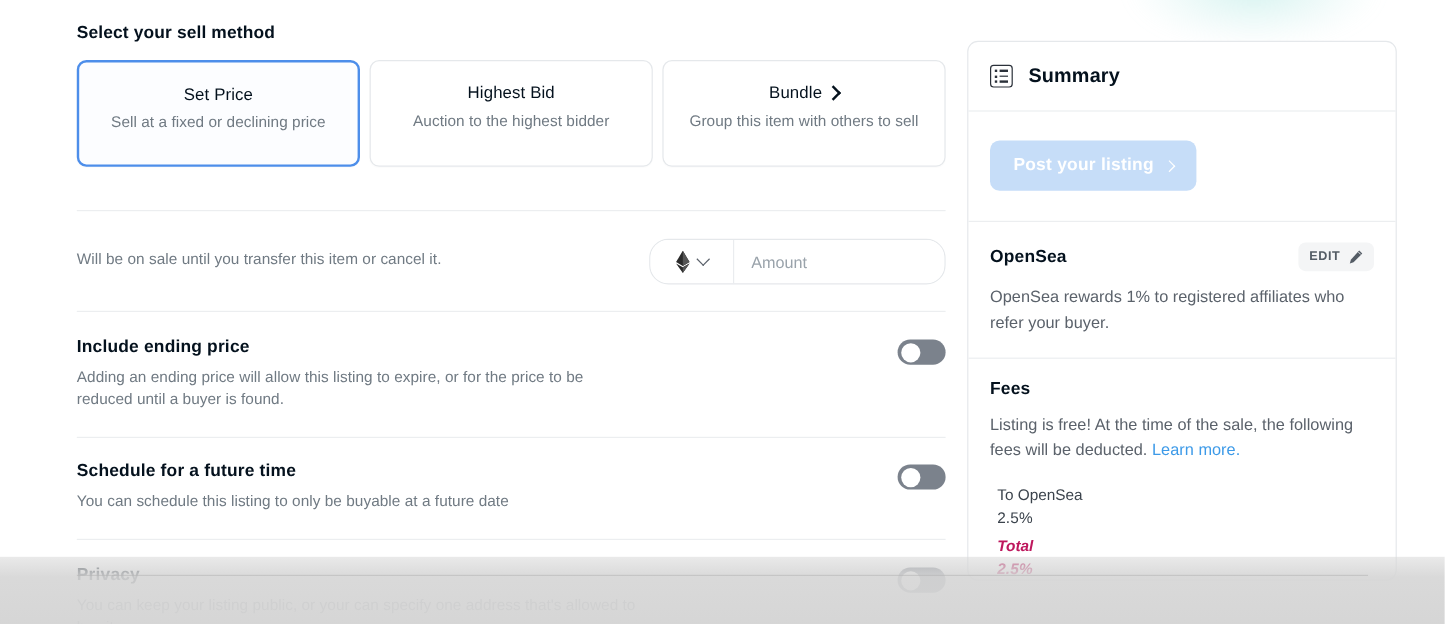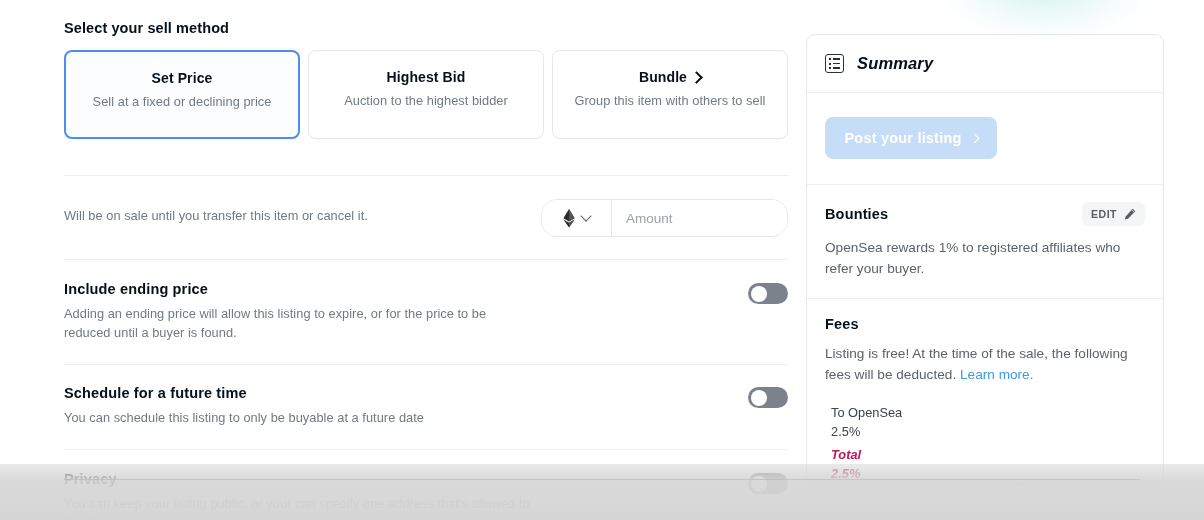--- a/index.html
+++ b/index.html
@@ -73,21 +73,21 @@
     box-shadow: 0 1px 1px rgba(0,0,0,0.015);
   }
 
   .method-card.selected {
     border: 2px solid #4d8eea;
     background: #fcfdff;
   }
 
   .method-title {
     font-size: 14px;
-    font-weight: 700;
+    font-weight: 400;
     color: #04111d;
     display: flex;
     align-items: center;
     gap: 5px;
     letter-spacing: .1px;
   }
 
   .method-sub {
     margin-top: 8px;
     font-size: 12.8px;
@@ -231,21 +231,20 @@
   }
   .list-icon .linerow { display: flex; gap: 2px; align-items: center; }
   .list-icon .linerow .dot { width: 2.4px; height: 2px; background: #2b313a; flex: 0 0 auto;}
   .list-icon .linerow .bar { height: 1.7px; background: #2b313a; flex: 1; }
 
   .summary-title {
     font-size: 16.5px;
     font-weight: 700;
     letter-spacing: .15px;
     color: #04111d;
-    font-style: italic;
   }
 
   .panel-divider {
     height: 1px;
     background: #eceef0;
     margin: 0 -18px;
   }
 
   .post-btn {
     margin: 24px 0 25px 0;
@@ -469,21 +468,21 @@
     <div class="panel-divider"></div>
 
     <button class="post-btn">
       <span>Post your listing</span>
       <span class="chev-right"></span>
     </button>
 
     <div class="panel-divider"></div>
 
     <div class="sec-head">
-      <div class="sec-title">Bounties</div>
+      <div class="sec-title">OpenSea</div>
       <button class="edit-btn">
         <span>EDIT</span>
         <svg width="12" height="12" viewBox="0 0 14 14">
           <path d="M10.1 0.9 L13.1 3.9 L4.6 12.4 L1 13.4 L2 9.8 Z" fill="#545c65"></path>
           <path d="M9.3 2.4 L11.6 4.7" stroke="#f4f5f6" stroke-width="0.9"></path>
         </svg>
       </button>
     </div>
 
     <div class="sec-body" style="margin-bottom:19px;">OpenSea rewards 1% to registered affiliates who refer your buyer.</div>

